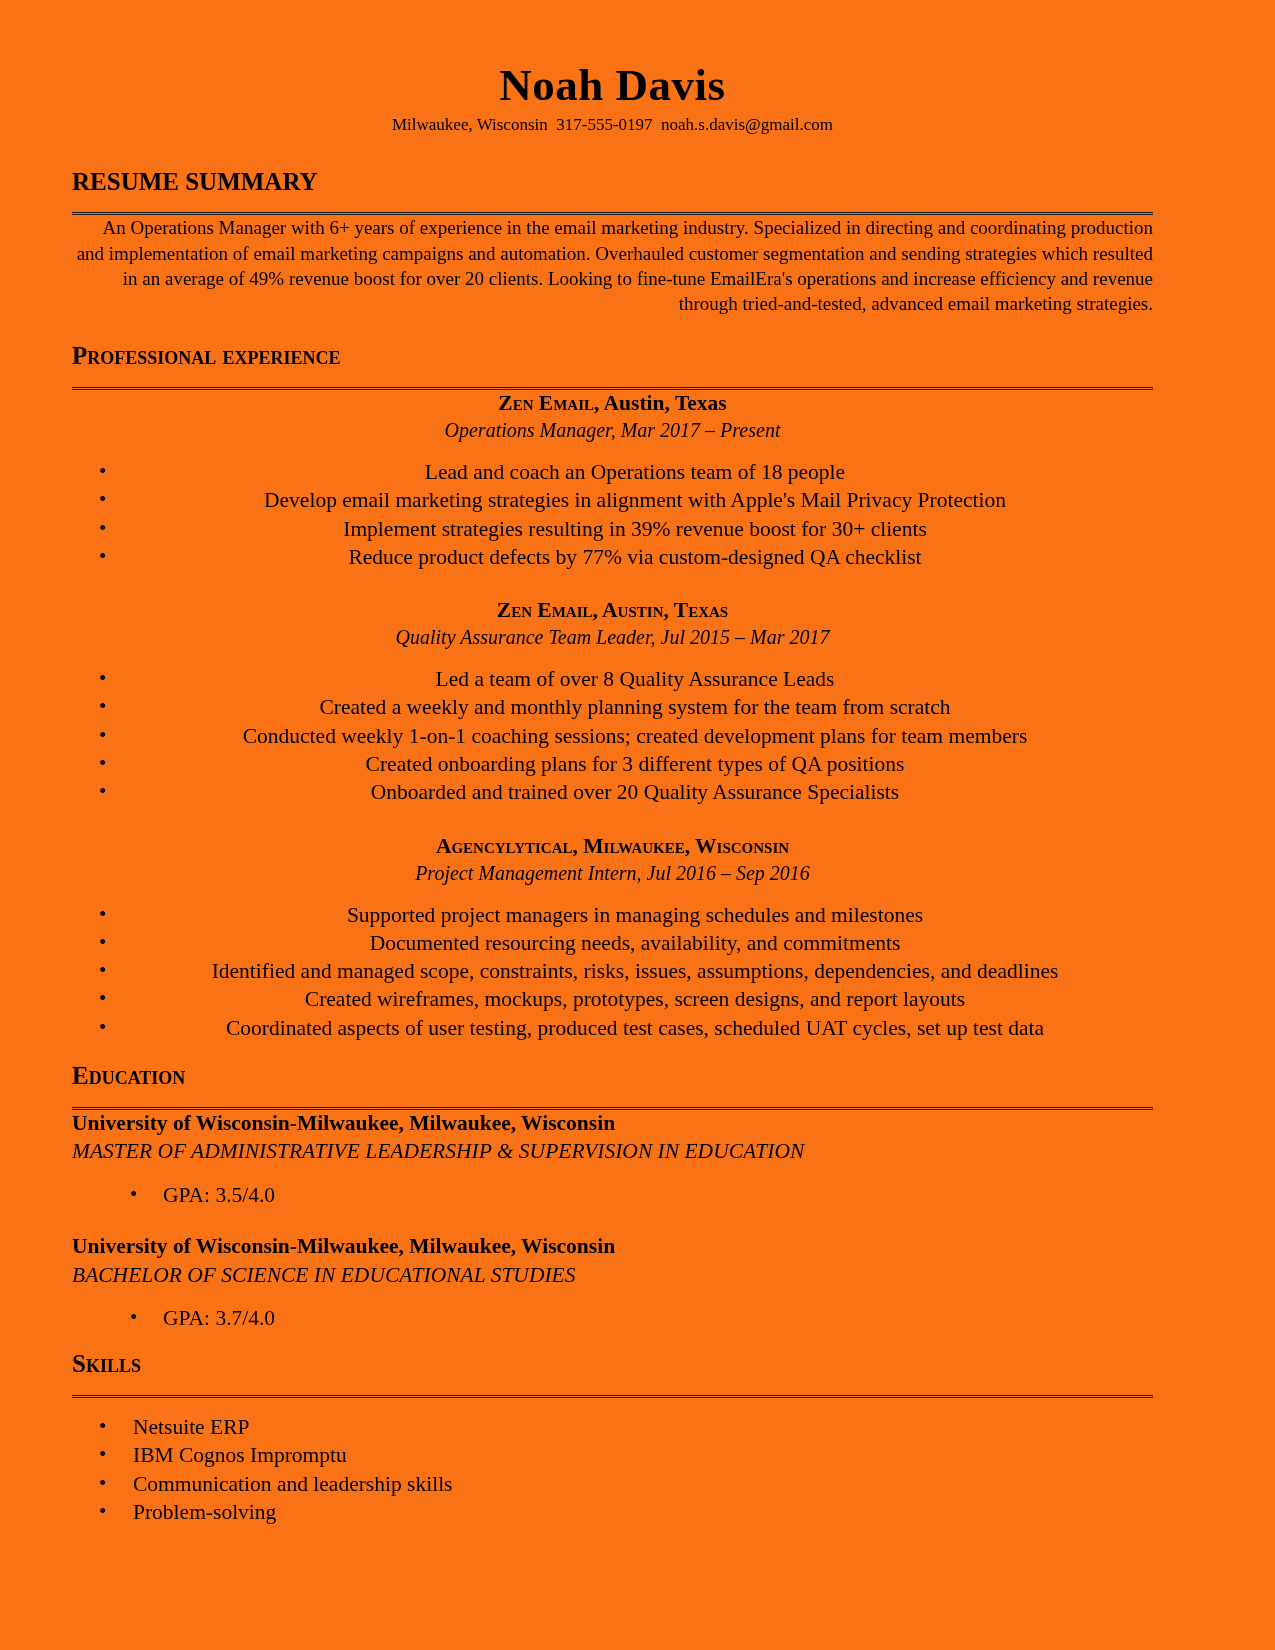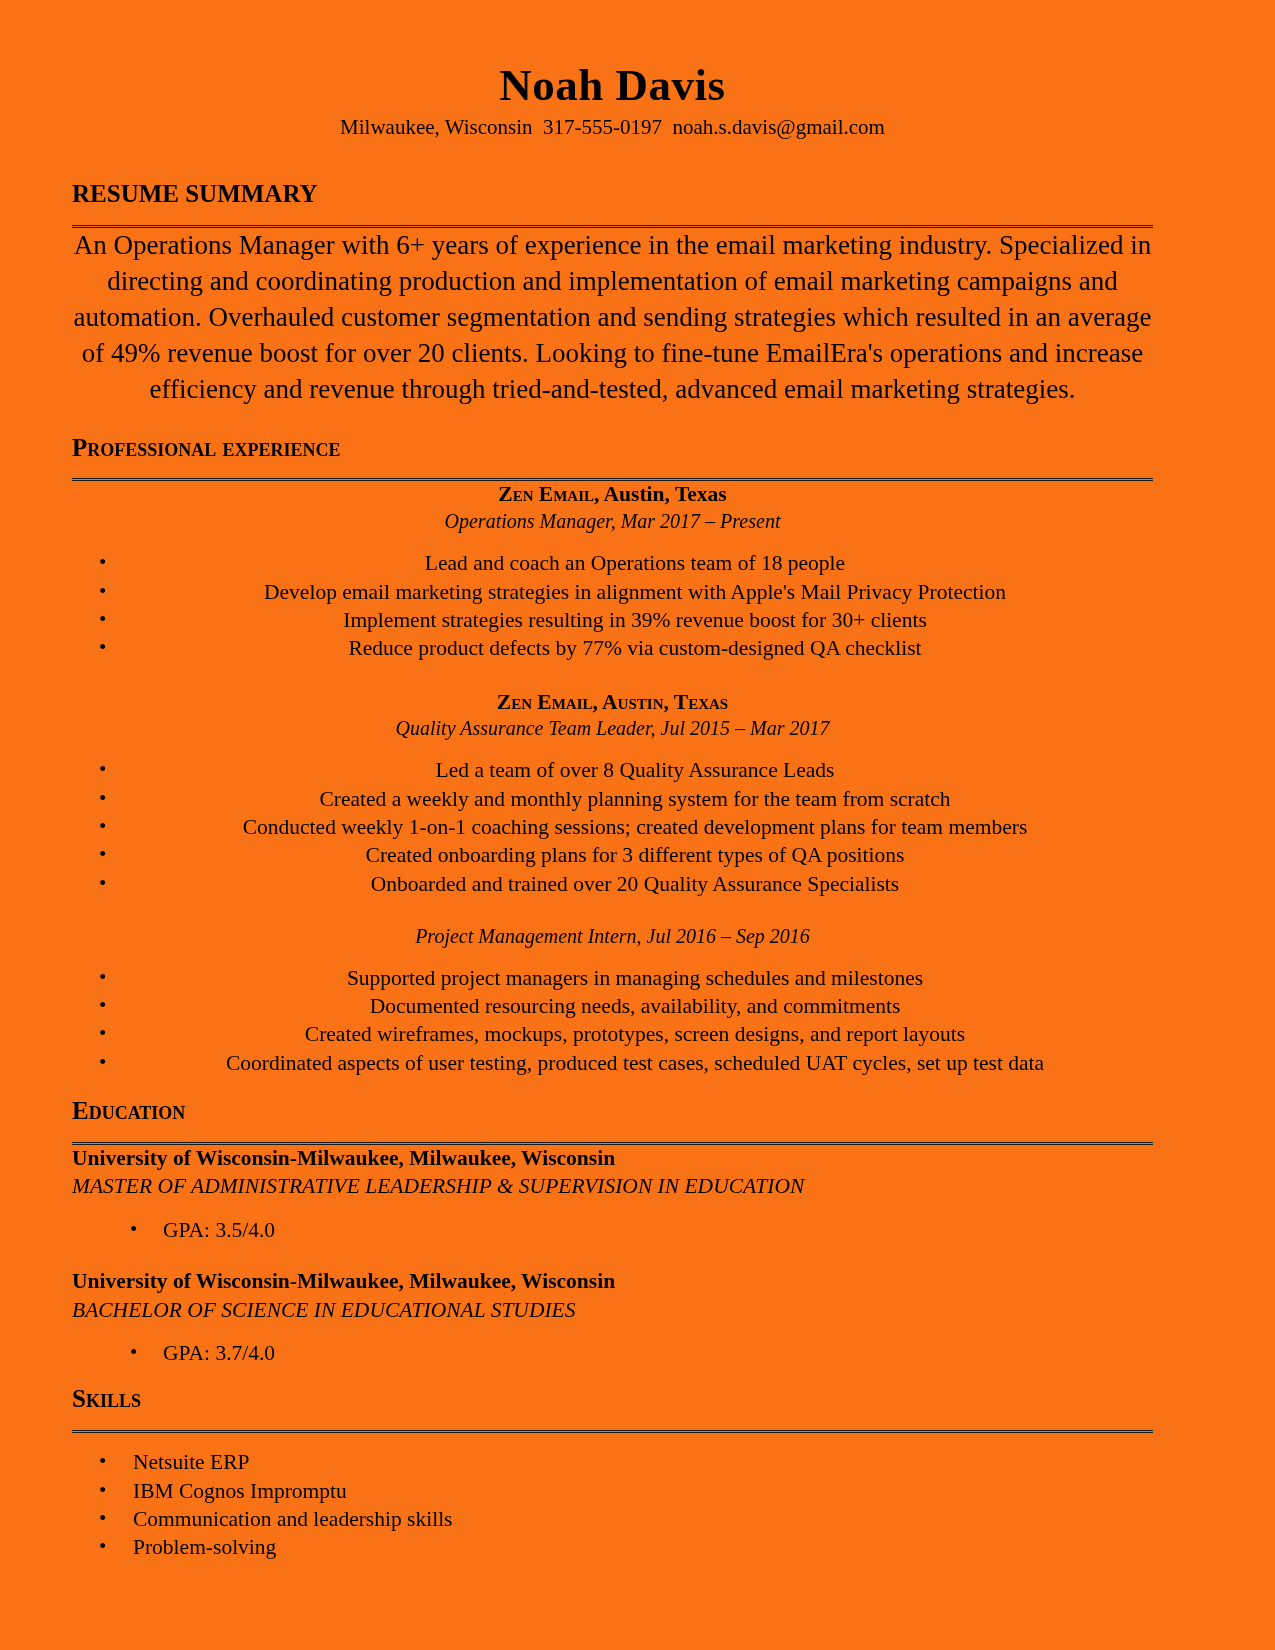--- a/index.html
+++ b/index.html
@@ -26,23 +26,23 @@
   .doc-name {
     text-align: center;
     font-size: 45px;
     font-weight: bold;
     letter-spacing: 0.5px;
     line-height: 1.05;
     margin: 0 0 6px 0;
   }
   .doc-contact {
     text-align: center;
-    font-size: 21px;
+    font-size: 17px;
     line-height: 1.2;
-    margin: 0 0 40px 0;
+    margin: 0 0 32px 0;
     white-space: pre;
   }
 
   
   .section {
     margin-top: 2px;
   }
   .section-head {
     font-size: 24px;
     font-weight: bold;
@@ -57,24 +57,24 @@
   }
   .section-head.smallcaps::first-letter {
     text-transform: uppercase;
   }
   .section-head.allcaps {
     font-size: 25px;
   }
 
   
   .summary-text {
-    font-size: 27px;
+    font-size: 19px;
     line-height: 1.33;
     margin: 0 0 26px 0;
-    text-align: center;
+    text-align: right;
   }
 
   
   .job { margin-bottom: 26px; text-align: center; }
   .job:last-child { margin-bottom: 20px; }
 
   .job-org {
     font-size: 21.5px;
     font-weight: bold;
     line-height: 1.25;
@@ -172,24 +172,26 @@
       <ul class="bullets">
         <li>Led a team of over 8 Quality Assurance Leads</li>
         <li>Created a weekly and monthly planning system for the team from scratch</li>
         <li>Conducted weekly 1-on-1 coaching sessions; created development plans for team members</li>
         <li>Created onboarding plans for 3 different types of QA positions</li>
         <li>Onboarded and trained over 20 Quality Assurance Specialists</li>
       </ul>
     </div>
 
     <div class="job">
+      <div class="job-org"><span class="sc-word">Agencylytical, Milwaukee, Wisconsin</span><span></span></div>
       <div class="job-role">Project Management Intern, Jul 2016 – Sep 2016</div>
       <ul class="bullets">
         <li>Supported project managers in managing schedules and milestones</li>
         <li>Documented resourcing needs, availability, and commitments</li>
+        <li>Identified and managed scope, constraints, risks, issues, assumptions, dependencies, and deadlines</li>
         <li>Created wireframes, mockups, prototypes, screen designs, and report layouts</li>
         <li>Coordinated aspects of user testing, produced test cases, scheduled UAT cycles, set up test data</li>
       </ul>
     </div>
   </div>
 
   <div class="section">
     <div class="section-head smallcaps">Education</div>
 
     <div class="edu">

